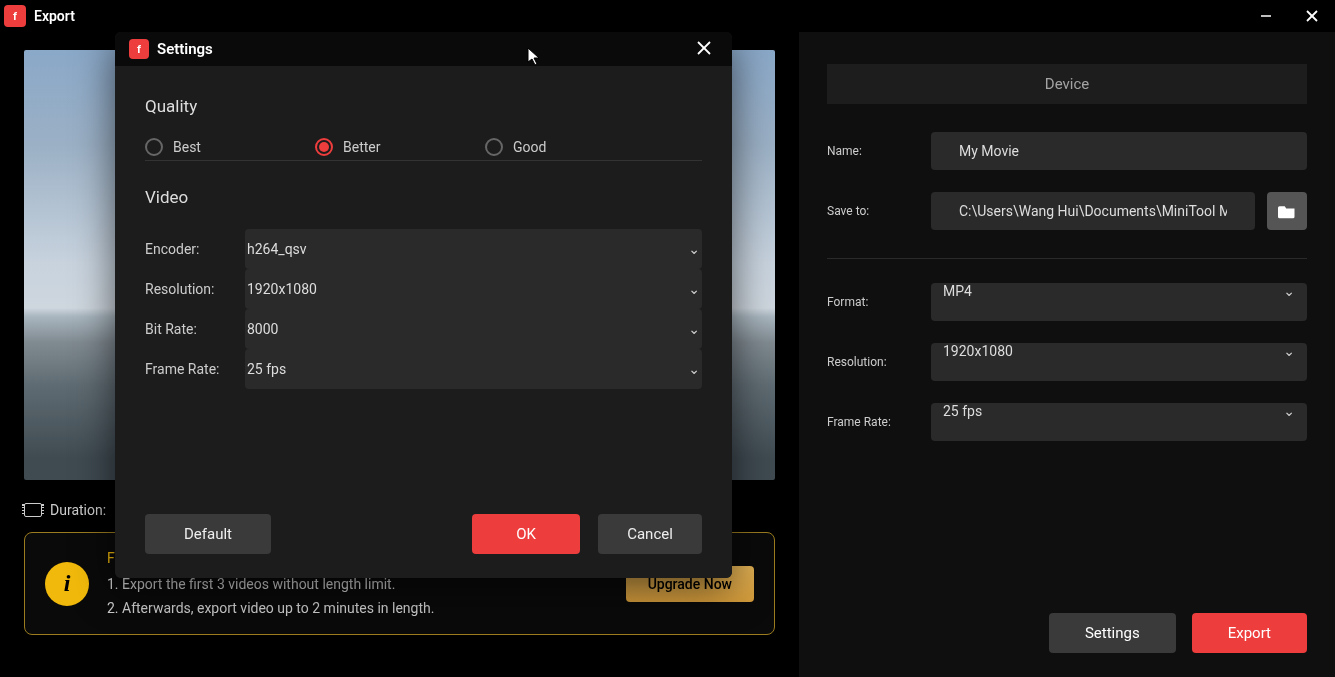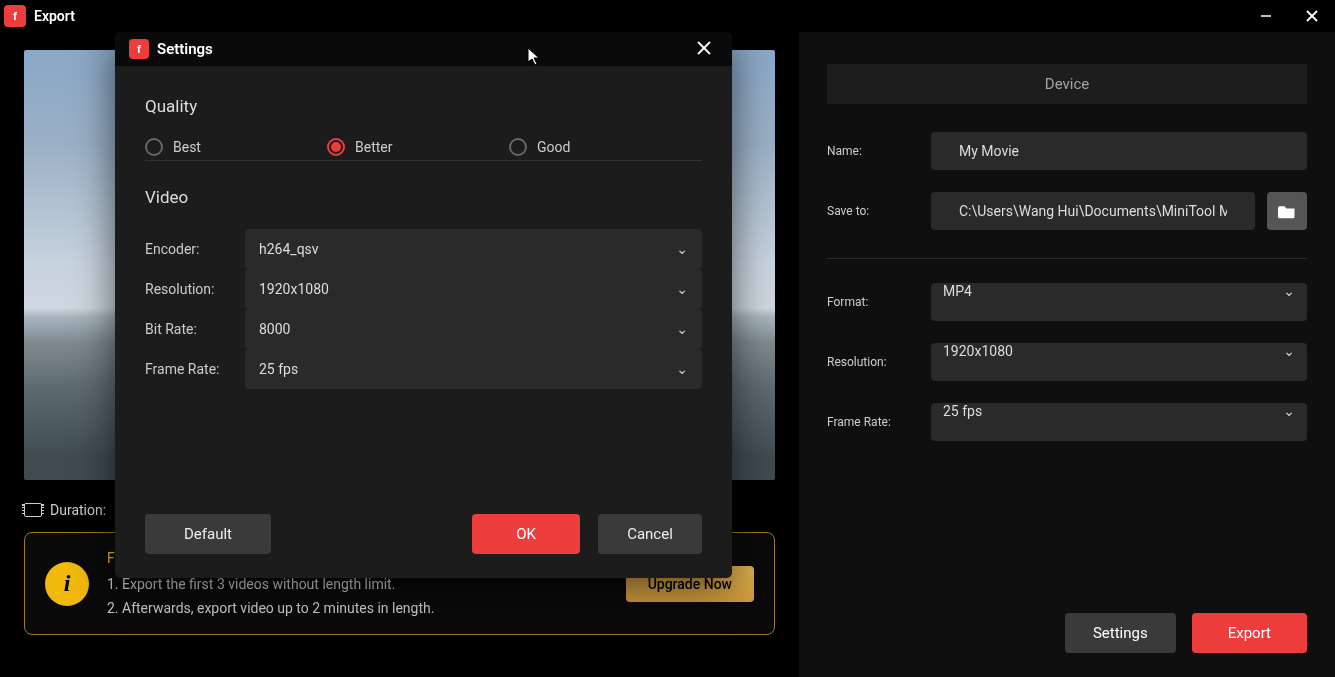--- a/index.html
+++ b/index.html
@@ -26,42 +26,42 @@
 .tab{flex:1;height:40px;display:flex;align-items:center;justify-content:center;background:#1d1d1d;color:#a3a3a3;font-size:15px;cursor:pointer}
 .tab.active{background:#3a3a3a;color:#fff}
 .form-row{display:flex;align-items:center;margin-bottom:22px;gap:12px}
 .form-label{width:92px;color:#ccc;font-size:12px}
 .form-input{flex:1;height:38px;background:#2a2a2a;border:none;border-radius:4px;padding:0 28px;color:#ddd;font-size:14px}
 .form-select{flex:1;height:38px;background:#2a2a2a;border:none;border-radius:4px;padding:0 12px;color:#ddd;font-size:14px;display:flex;align-items:flex-start;justify-content:space-between;cursor:pointer}
 .folder-btn{width:40px;height:38px;background:#555;border-radius:4px;display:flex;align-items:center;justify-content:center}
 .chev{font-size:14px;color:#ccc}
 .divider{height:1px;background:#2a2a2a;margin:6px 0 24px 0}
 .actions{margin-top:auto;display:flex;justify-content:flex-end;gap:16px;padding-top:24px}
-.btn{height:40px;padding:0 28px;border-radius:4px;border:none;font-size:15px;cursor:pointer;display:flex;align-items:center;justify-content:center}
+.btn{height:40px;padding:0 36px;border-radius:4px;border:none;font-size:15px;cursor:pointer;display:flex;align-items:center;justify-content:center}
 .btn-secondary{background:#3a3a3a;color:#fff}
 .btn-primary{background:#ee3d3d;color:#fff;padding:0 36px}
 
 
 .modal{position:absolute;left:115px;top:32px;width:617px;height:546px;background:#1c1c1c;border-radius:6px;display:flex;flex-direction:column;box-shadow:0 10px 40px rgba(0,0,0,.6)}
 .modal-title{height:34px;background:#0a0a0a;display:flex;align-items:center;padding:0 14px;border-radius:6px 6px 0 0}
 .modal-title .app-icon{width:20px;height:20px}
 .modal-title-text{color:#fff;font-size:15px;font-weight:600}
 .modal-close{margin-left:auto;color:#fff;font-size:20px;cursor:pointer;width:28px;text-align:center}
 .modal-body{flex:1;padding:30px 30px 0 30px;overflow:auto}
 .section-title{color:#ddd;font-size:17px;margin-bottom:22px}
-.radio-row{display:flex;gap:12px;}
+.radio-row{display:flex;gap:0;}
 .radio-opt{display:flex;align-items:center;gap:10px;width:170px;cursor:pointer}
 .radio{width:18px;height:18px;border:2px solid #666;border-radius:50%;display:flex;align-items:center;justify-content:center}
 .radio.checked{border-color:#ee3d3d}
 .radio.checked:after{content:"";width:10px;height:10px;background:#ee3d3d;border-radius:50%}
 .radio-label{color:#ccc;font-size:14px}
 .modal hr{border:none;border-top:1px solid #333;margin:4px 0 26px 0}
 .mform-row{display:flex;align-items:center;}
 .mform-label{width:100px;color:#ccc;font-size:14px}
-.mform-select{flex:1;height:40px;background:#2a2a2a;border:none;border-radius:4px;padding:0 14px;color:#ddd;font-size:14px;display:flex;align-items:center;justify-content:space-between;cursor:pointer}
+.mform-select{flex:1;height:40px;background:#2a2a2a;border:none;border-radius:4px;padding:0 2px;color:#ddd;font-size:14px;display:flex;align-items:center;justify-content:space-between;cursor:pointer}
 .modal-footer{padding:22px 30px 24px 30px;display:flex;align-items:center;gap:18px;background:#1c1c1c;border-radius:0 0 6px 6px;border-top:none}
 .modal-footer .spacer{flex:1}
 .btn-default{background:#3a3a3a;color:#eee;width:126px;height:40px}
 .btn-ok{background:#ee3d3d;color:#fff;width:108px;height:40px}
 .btn-cancel{background:#3a3a3a;color:#eee;width:104px;height:40px}
 .cursor{position:absolute;left:527px;top:47px;pointer-events:none;color:#fff;font-size:18px}
 .folder-svg{width:18px;height:15px;fill:#fff}
 </style>
 </head>
 <body>

